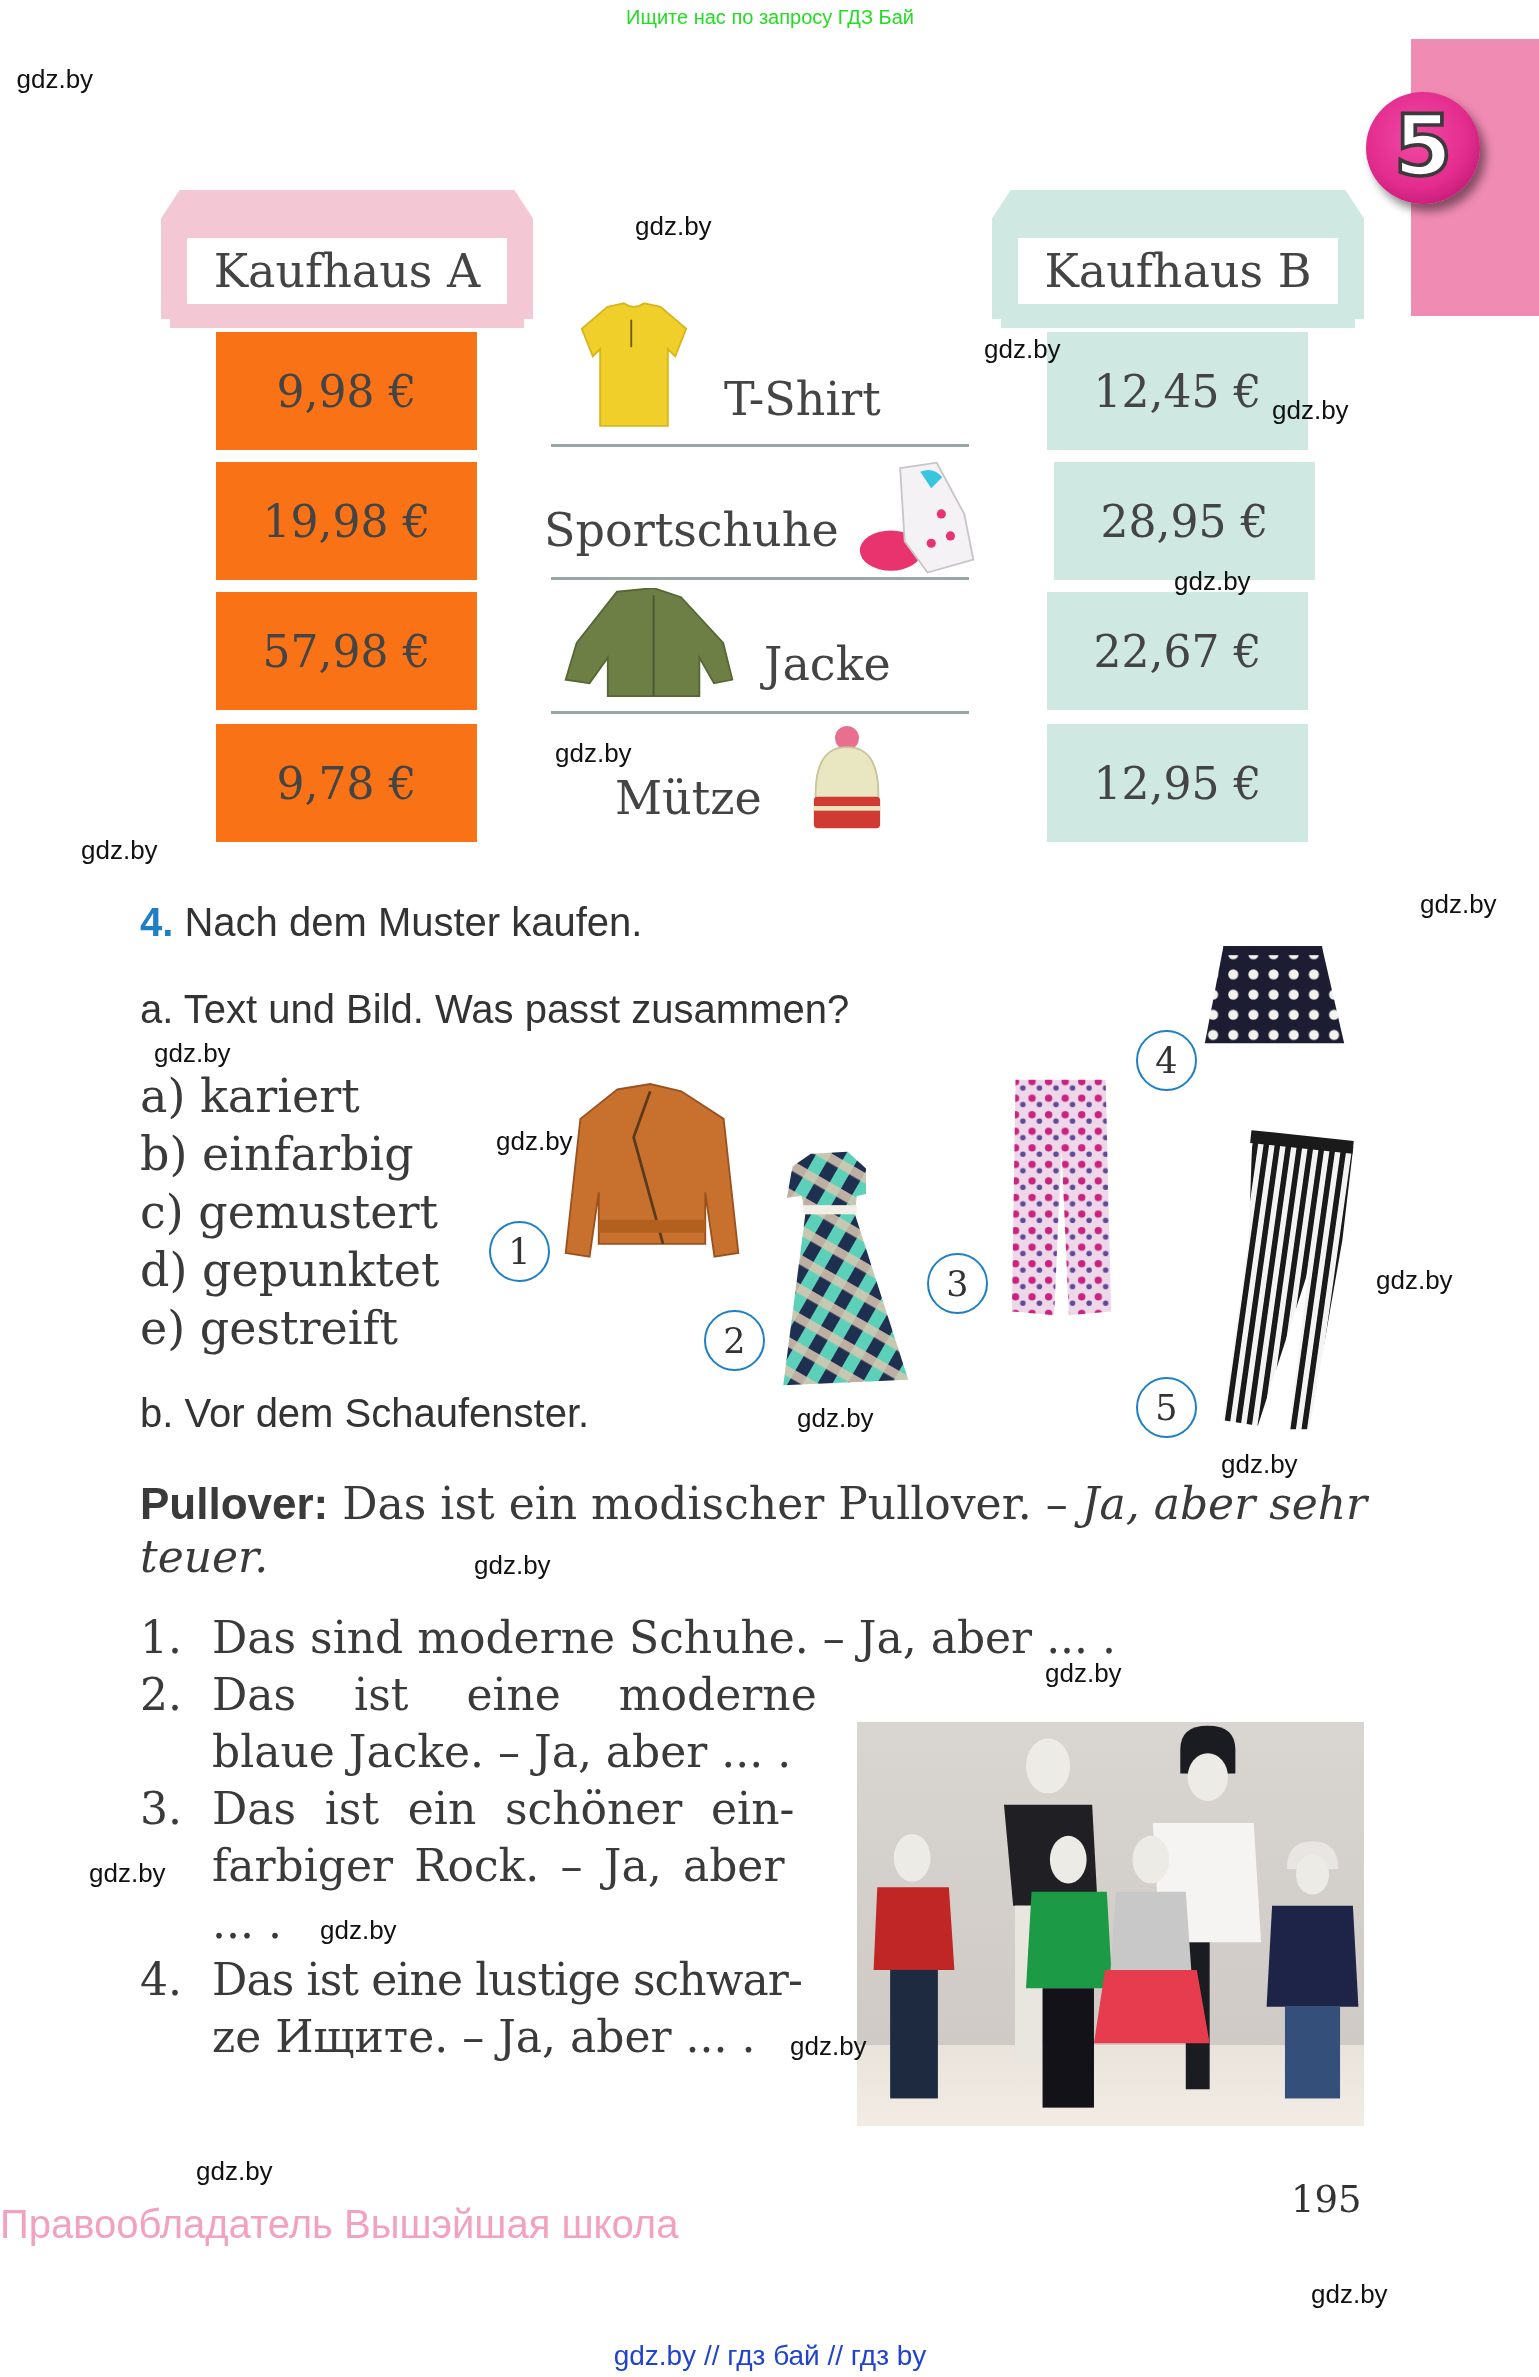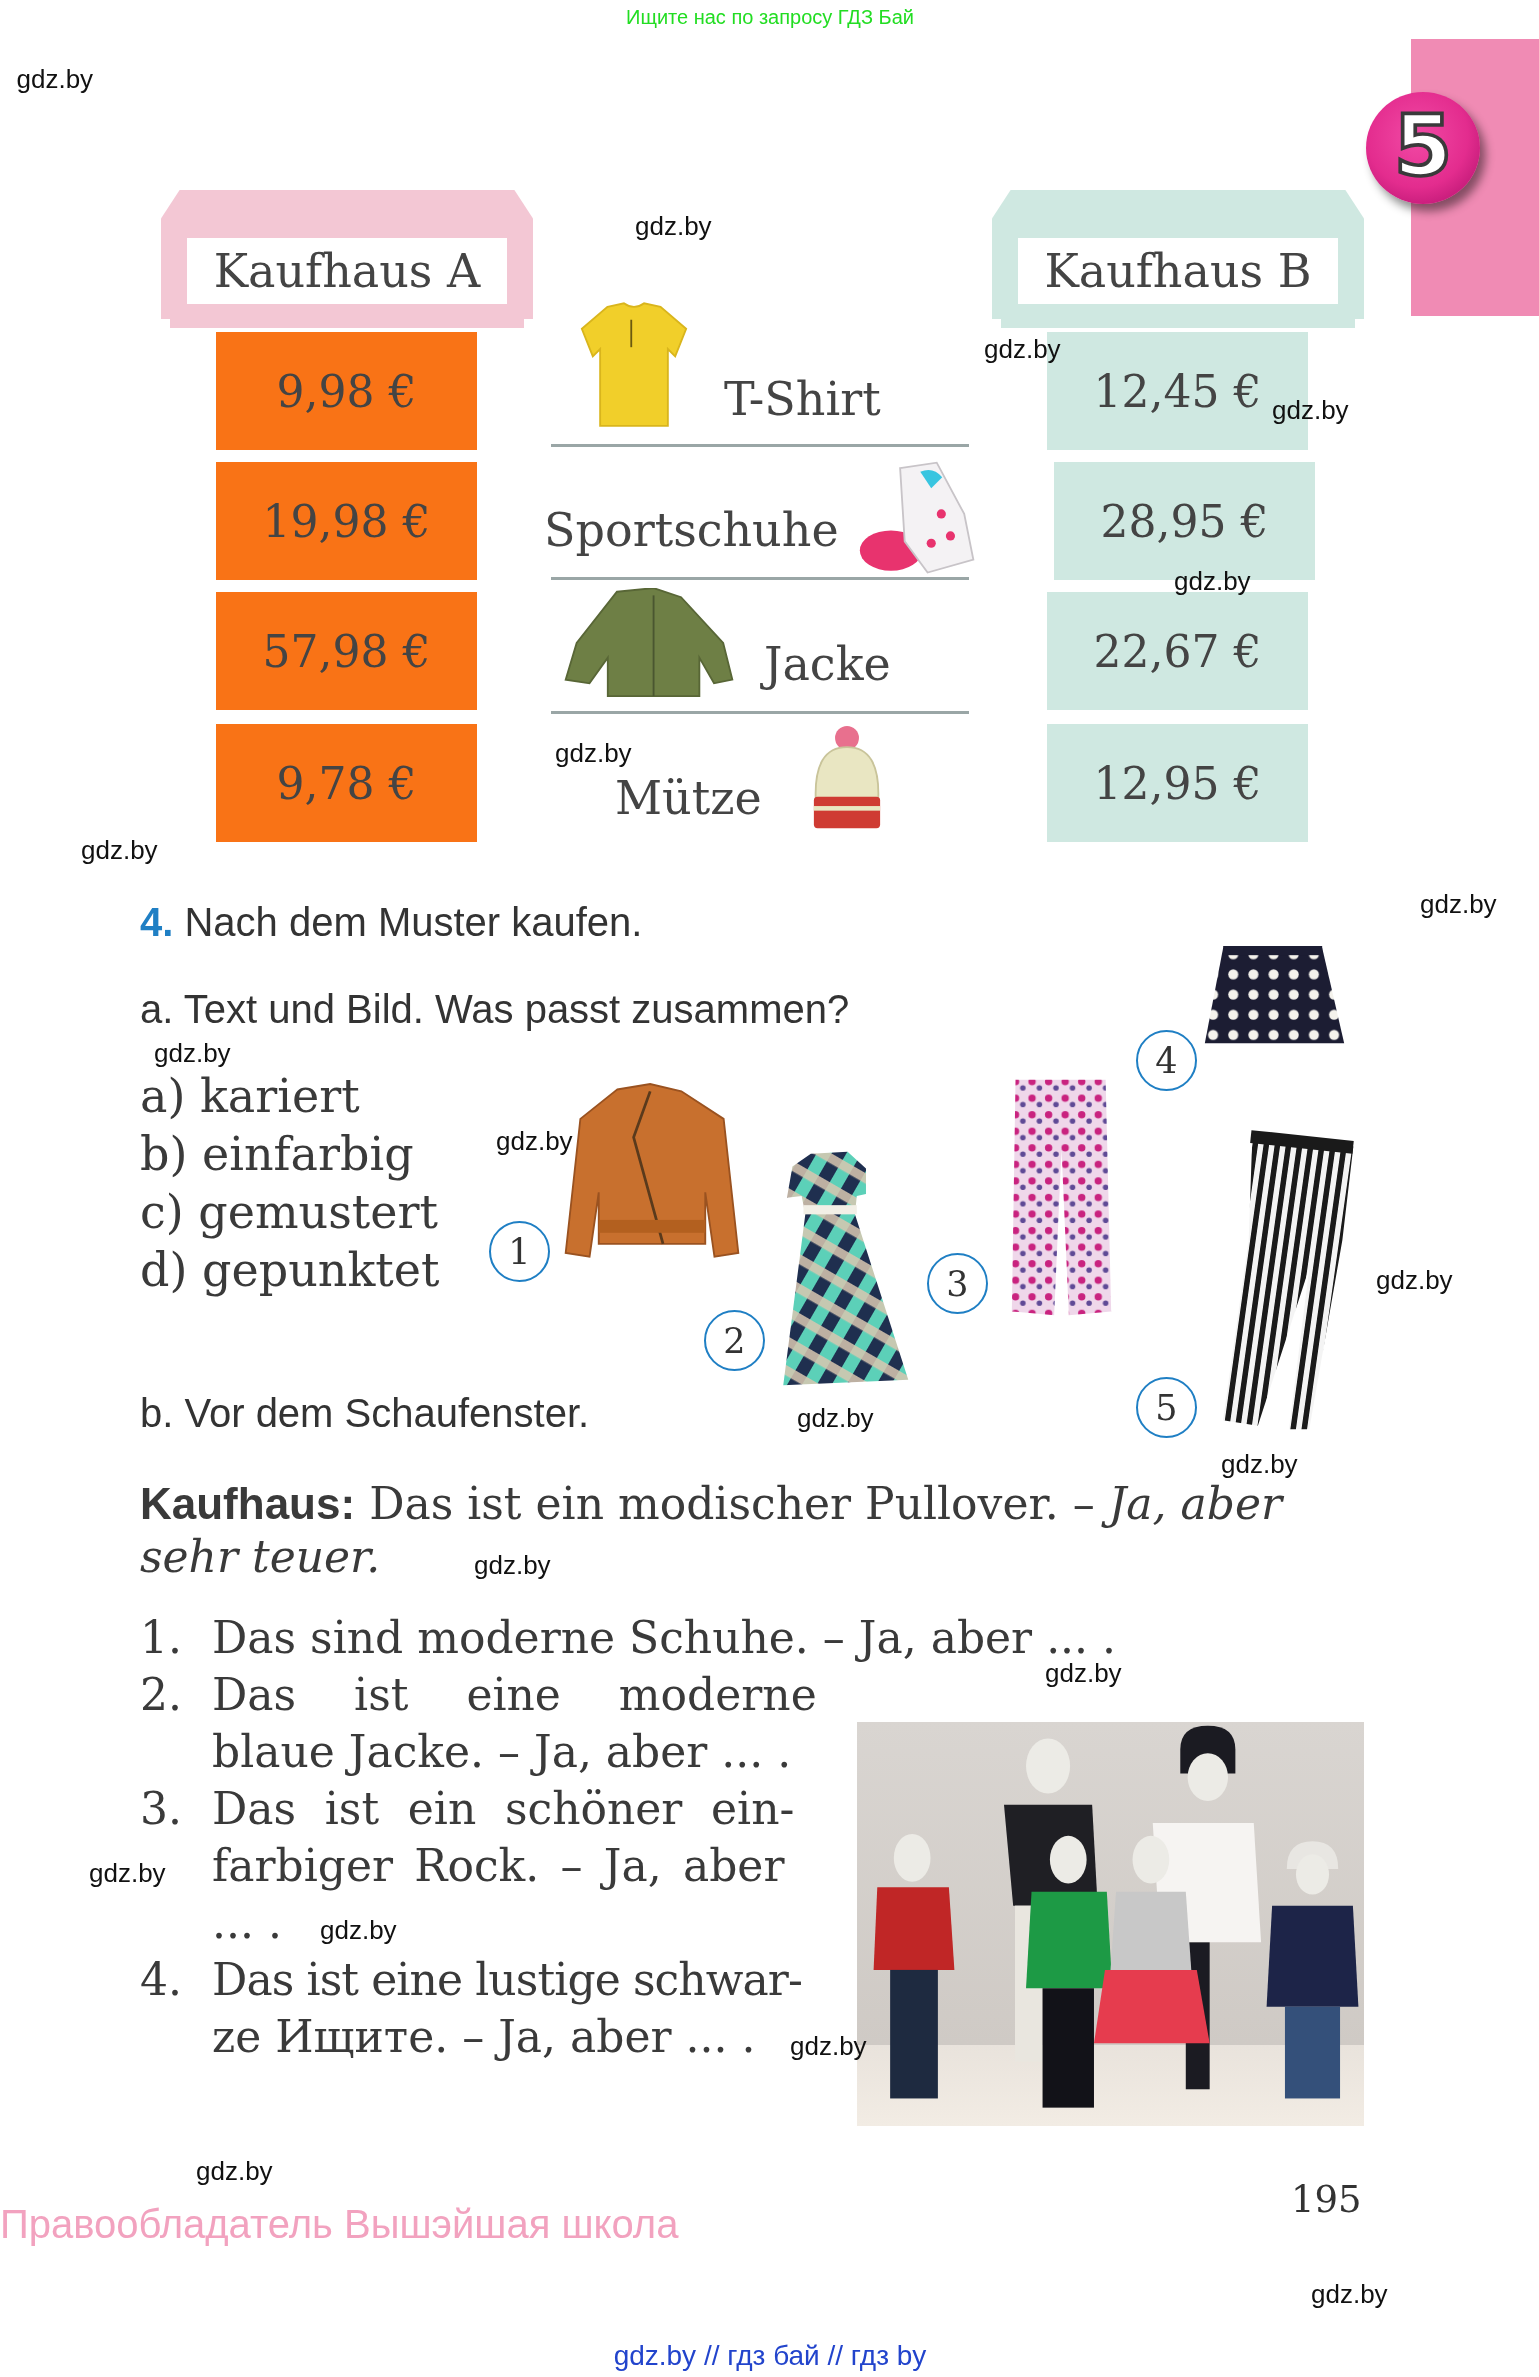--- a/index.html
+++ b/index.html
@@ -136,20 +136,21 @@
   <span class="sec-num">4.</span>
   <span>Nach dem Muster kaufen.</span>
 </div>
 <div class="sub-title" style="left:140px; top:987px;">a. Text und Bild. Was passt zusammen?</div>
 
 <div class="adj-list">
   <div>a) kariert</div>
   <div>b) einfarbig</div>
   <div>c) gemustert</div>
   <div>d) gepunktet</div>
+  <div>e) gestreift</div>
 </div>
 
 <svg class="abs" style="left:562px; top:1082px; width:180px; height:184px;" viewBox="0 0 196 200">
   <path d="M60 8 L96 2 L130 10 L176 40 L192 186 L166 190 L156 120 L156 176 L40 176 L40 120 L30 190 L4 186 L20 40 Z" fill="#c8702e" stroke="#9a5220" stroke-width="2"></path>
   <path d="M96 10 L78 60 L110 176" stroke="#5a3a1c" stroke-width="3" fill="none"></path>
   <rect x="40" y="150" width="116" height="14" fill="#b3601f"></rect>
 </svg>
 <div class="num-circle" style="left:489px; top:1221px;">1</div>
 
 <svg class="abs" style="left:774px; top:1150px; width:138px; height:239px;" viewBox="0 0 150 260">
@@ -197,21 +198,21 @@
     </pattern>
   </defs>
   <path d="M34 6 L144 18 L132 120 L96 326 L74 326 L96 150 L40 322 L2 316 L30 120 Z" fill="url(#stripes)"></path>
   <rect x="32" y="6" width="112" height="14" fill="#1a1a1a" transform="rotate(6 88 13)"></rect>
 </svg>
 <div class="num-circle" style="left:1136px; top:1377px;">5</div>
 
 <div class="sub-title" style="left:140px; top:1391px;">b. Vor dem Schaufenster.</div>
 
 <div class="example">
-  <span class="lbl">Kaufhaus:</span>
+  <span class="lbl">Pullover:</span>
   <span>Das ist ein modischer Pullover. –</span>
   <span class="it">Ja, aber sehr teuer.</span>
 </div>
 
 <div class="ex-list">
   <div class="ex-row">
     <span class="ex-n">1.</span>
     <span class="ex-t">Das sind moderne Schuhe. – Ja, aber ... .</span>
   </div>
   <div class="ex-row">

